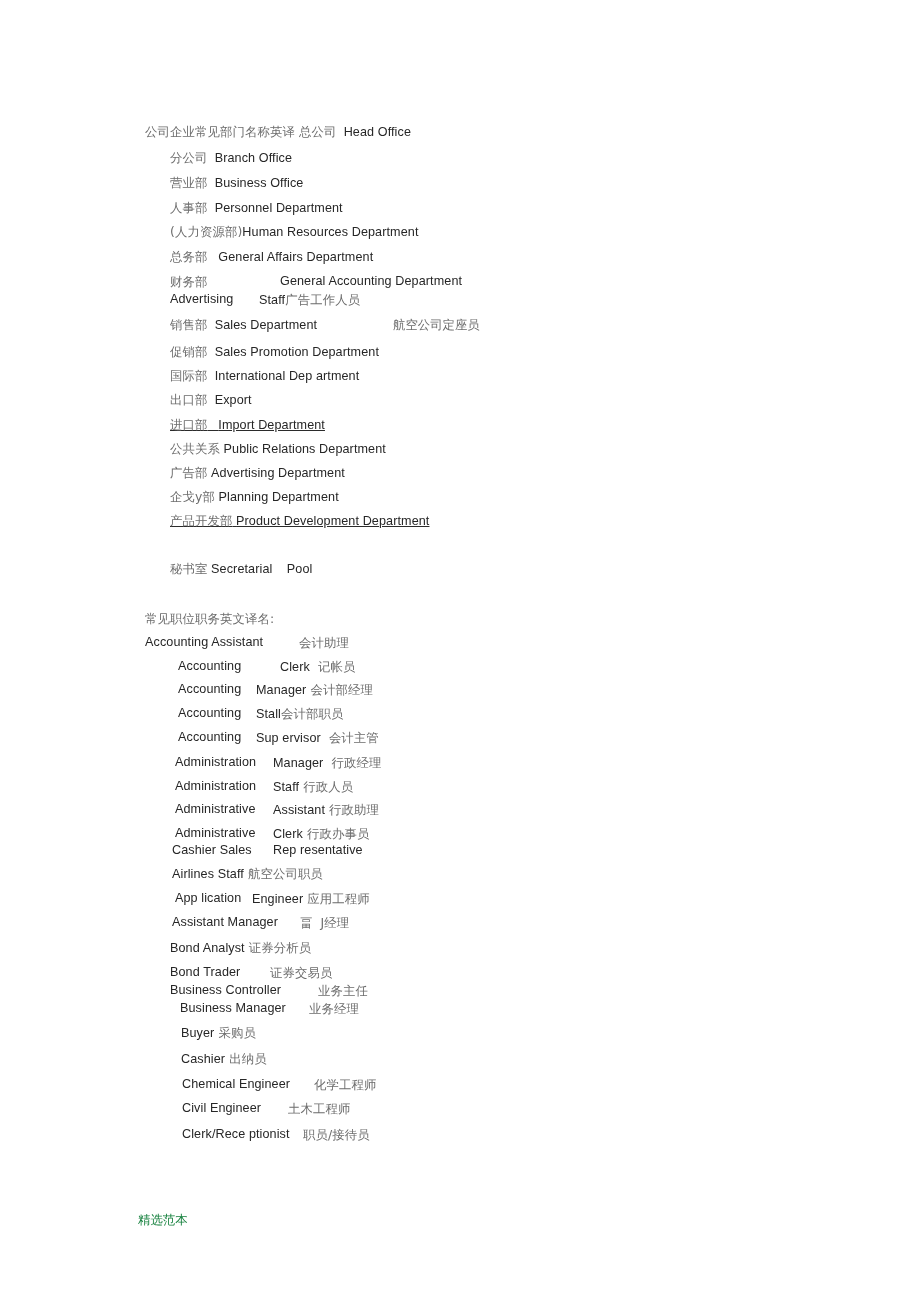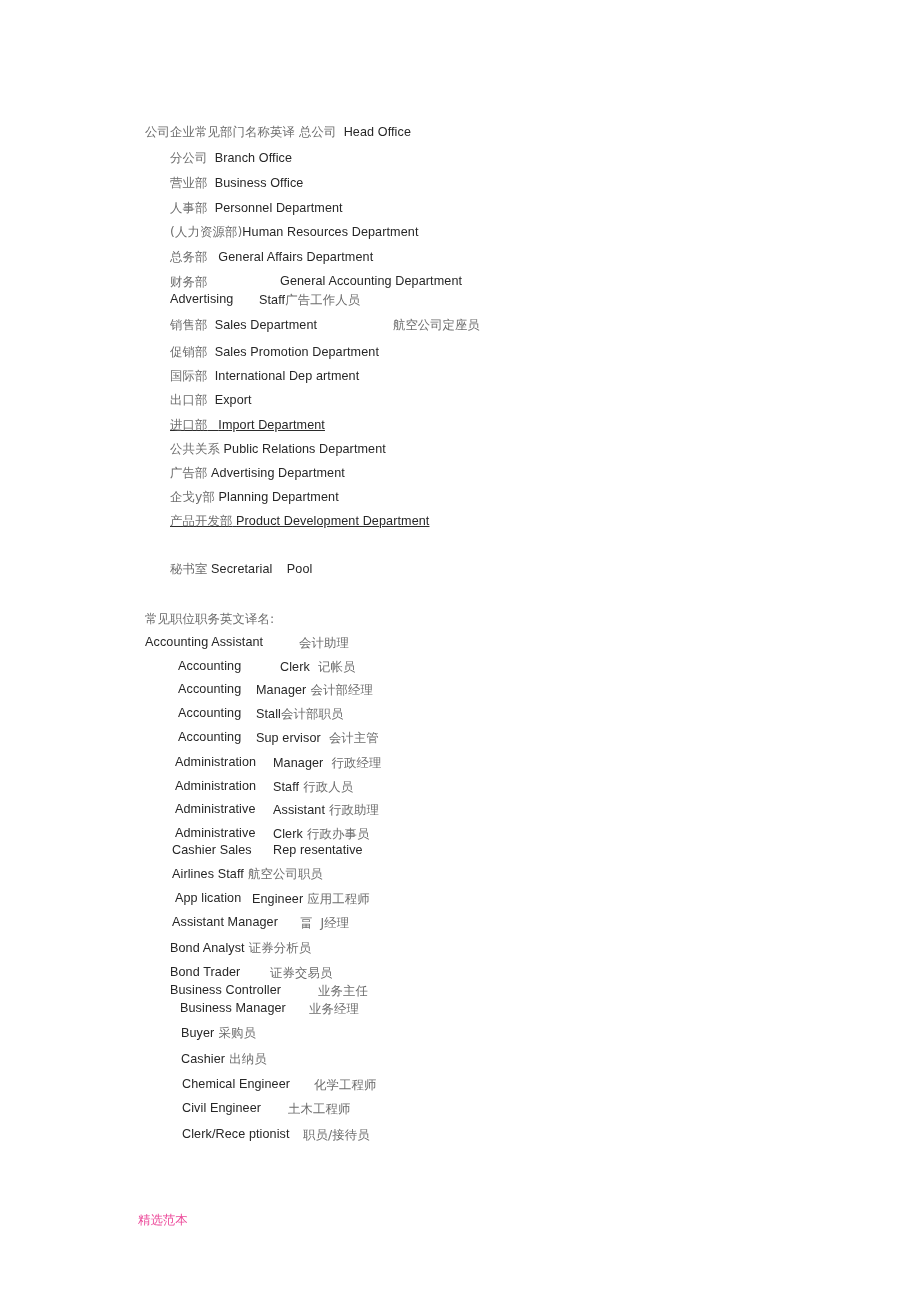--- a/index.html
+++ b/index.html
@@ -39,21 +39,21 @@
   }
   
   .cn {
     color: #6d6d6d;
     font-family: "DejaVu Sans", "Liberation Sans", sans-serif;
     font-size: 12.4px;
   }
   .footer-text {
     position: absolute;
     white-space: pre;
-    color: #ec4899;
+    color: #15803d;
     font-family: Liberation Sans, sans-serif;
     font-size: 12.4px;
   }
   .float-note {
     position: absolute;
     white-space: pre;
     color: #6d6d6d;
     font-family: "DejaVu Sans", "Liberation Sans", sans-serif;
     font-size: 12.4px;
   }

